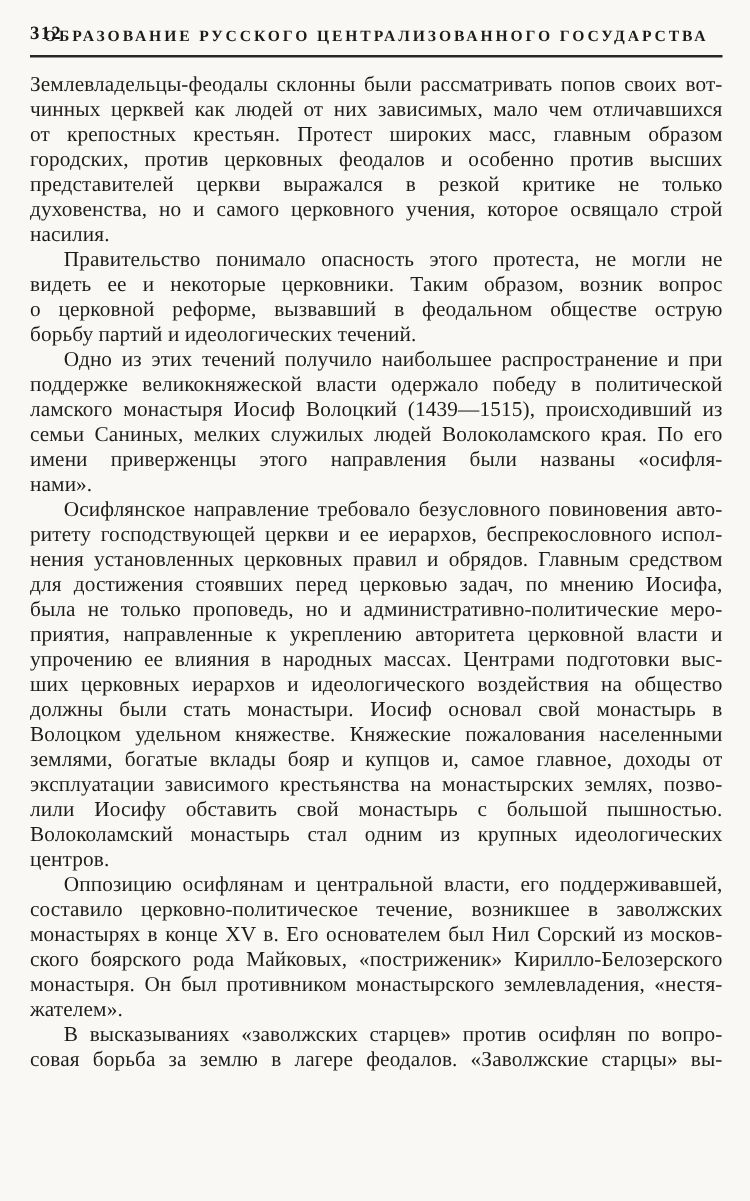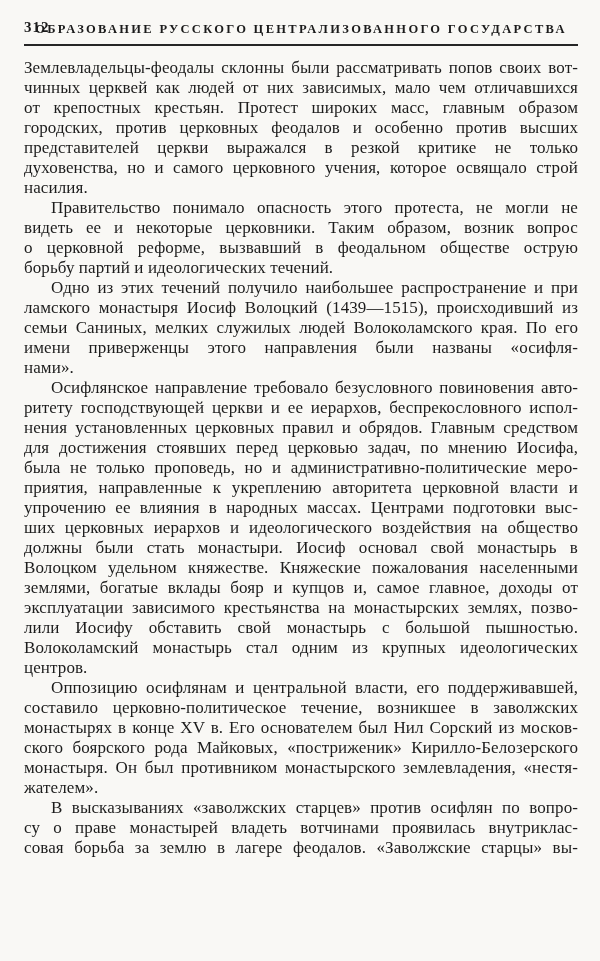--- a/index.html
+++ b/index.html
@@ -82,20 +82,21 @@
         <div class="line last">насилия.</div>
       </div>
       <div class="para indent">
         <div class="line">Правительство понимало опасность этого протеста, не могли не</div>
         <div class="line">видеть ее и некоторые церковники. Таким образом, возник вопрос</div>
         <div class="line">о церковной реформе, вызвавший в феодальном обществе острую</div>
         <div class="line last">борьбу партий и идеологических течений.</div>
       </div>
       <div class="para indent">
         <div class="line">Одно из этих течений получило наибольшее распространение и при</div>
+        <div class="line">поддержке великокняжеской власти одержало победу в политической</div>
         <div class="line">ламского монастыря Иосиф Волоцкий (1439—1515), происходивший из</div>
         <div class="line">семьи Саниных, мелких служилых людей Волоколамского края. По его</div>
         <div class="line">имени приверженцы этого направления были названы «осифля-</div>
         <div class="line last">нами».</div>
       </div>
       <div class="para indent">
         <div class="line">Осифлянское направление требовало безусловного повиновения авто-</div>
         <div class="line">ритету господствующей церкви и ее иерархов, беспрекословного испол-</div>
         <div class="line">нения установленных церковных правил и обрядов. Главным средством</div>
         <div class="line">для достижения стоявших перед церковью задач, по мнению Иосифа,</div>
@@ -114,17 +115,16 @@
       <div class="para indent">
         <div class="line">Оппозицию осифлянам и центральной власти, его поддерживавшей,</div>
         <div class="line">составило церковно-политическое течение, возникшее в заволжских</div>
         <div class="line">монастырях в конце XV в. Его основателем был Нил Сорский из москов-</div>
         <div class="line">ского боярского рода Майковых, «постриженик» Кирилло-Белозерского</div>
         <div class="line">монастыря. Он был противником монастырского землевладения, «нестя-</div>
         <div class="line last">жателем».</div>
       </div>
       <div class="para indent">
         <div class="line">В высказываниях «заволжских старцев» против осифлян по вопро-</div>
-        <div class="line">су о праве монастырей владеть вотчинами проявилась внутриклас-</div>
         <div class="line">совая борьба за землю в лагере феодалов. «Заволжские старцы» вы-</div>
       </div>
     </div>
 </div>
 
 </body></html>

